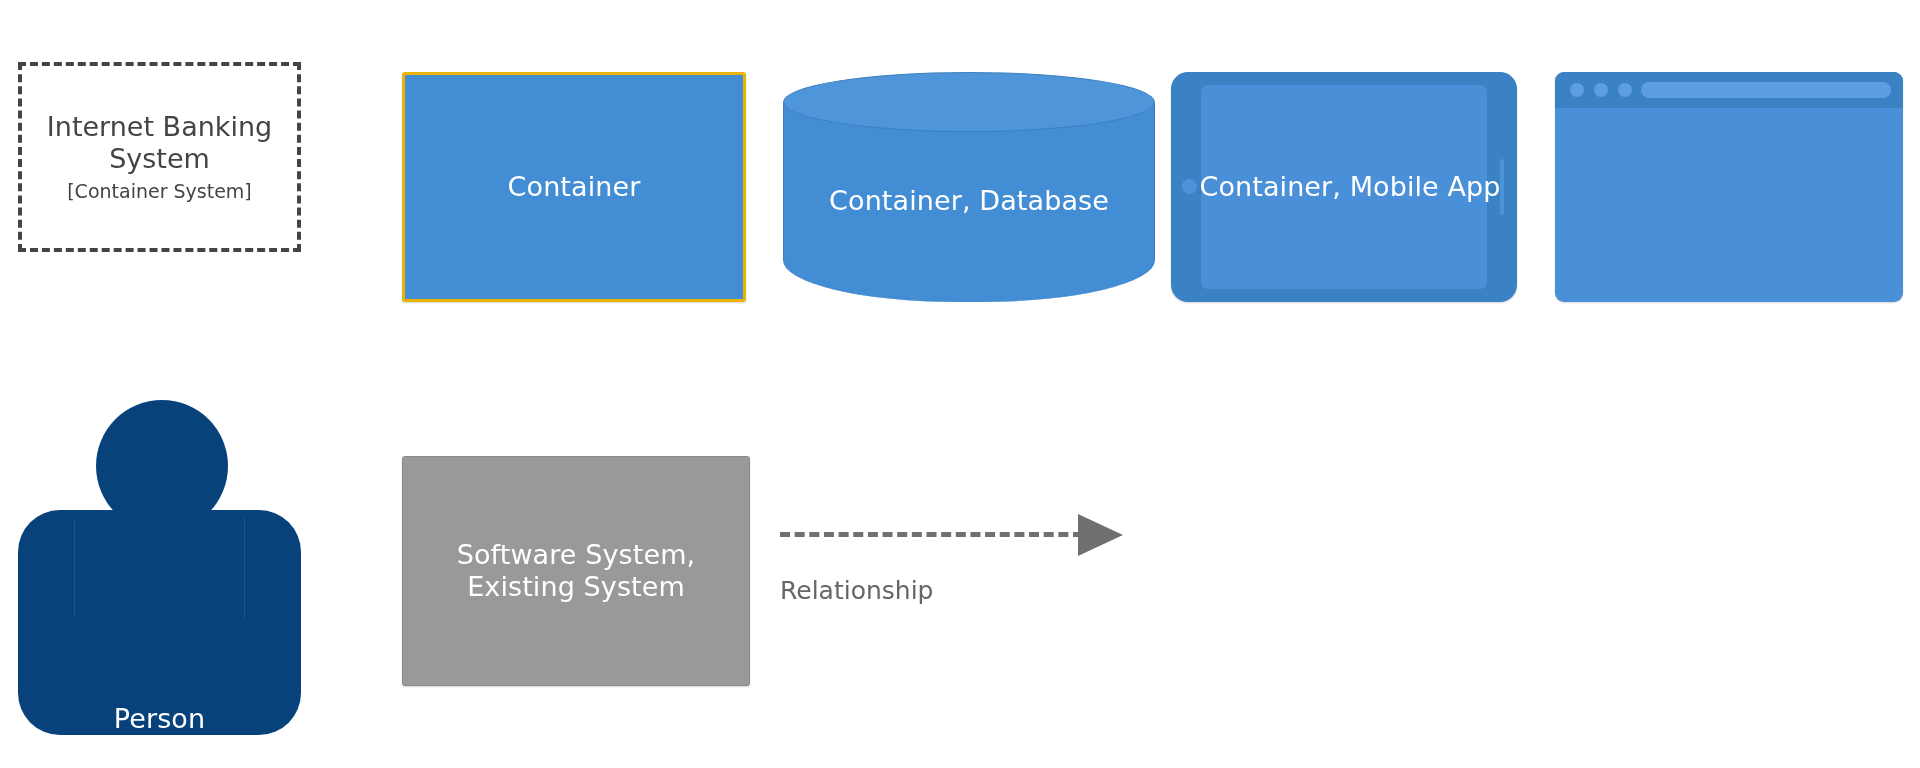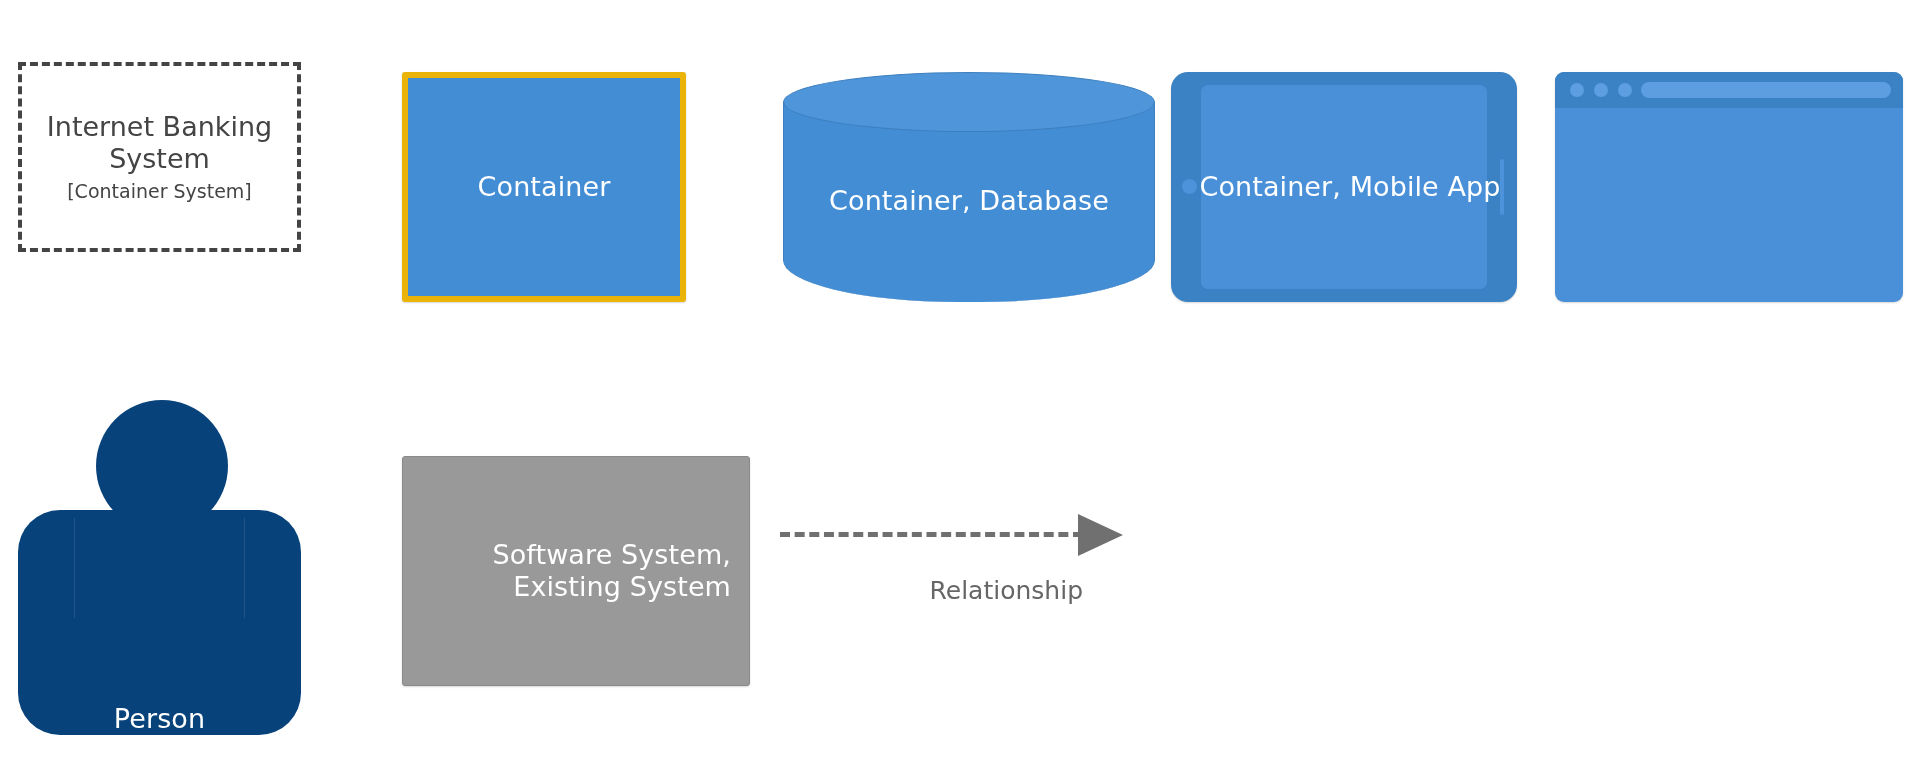--- a/index.html
+++ b/index.html
@@ -62,24 +62,24 @@
     color: #444444;
     font-size: 19px;
     line-height: 1.2;
     margin-top: 5px;
   }
 
   
   #container-box {
     left: 402px;
     top: 72px;
-    width: 284px;
+    width: 344px;
     height: 230px;
     background: #438DD5;
-    border: 6px solid #eab308;
+    border: 3px solid #eab308;
     border-radius: 3px;
     box-shadow: 0 1px 2px rgba(0,0,0,0.16);
   }
 
   
   #database-box {
     left: 783px;
     top: 72px;
     width: 372px;
     height: 230px;
@@ -280,21 +280,20 @@
   
   #existing-box {
     left: 402px;
     top: 456px;
     width: 348px;
     height: 230px;
     background: #999999;
     border: 1px solid #8A8A8A;
     border-radius: 3px;
     box-shadow: 0 1px 2px rgba(0,0,0,0.16);
-    text-align: right;
   }
 
   
   #relationship {
     position: absolute;
     left: 780px;
     top: 500px;
     width: 400px;
     height: 130px;
   }
@@ -314,21 +313,21 @@
     height: 0;
     border-top: 21px solid transparent;
     border-bottom: 21px solid transparent;
     border-left: 45px solid #707070;
   }
   #relationship-label {
     position: absolute;
     left: 0;
     top: 76px;
     width: 303px;
-    text-align: right;
+    text-align: left;
     color: #666666;
     font-size: 25px;
   }
 </style>
 </head>
 <body>
 
 <div id="canvas">
 
   <div class="node" id="boundary">

